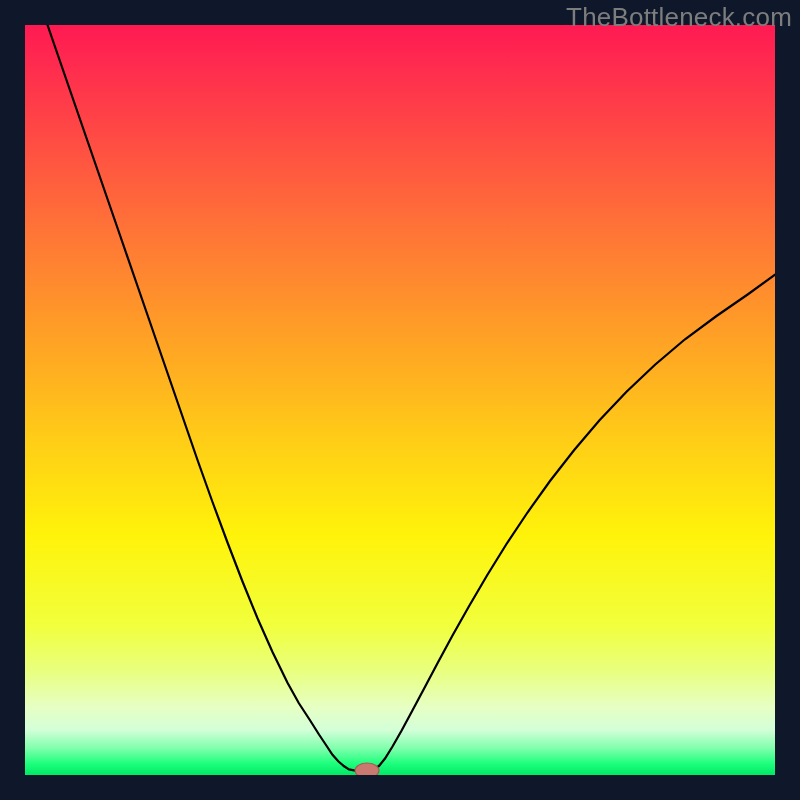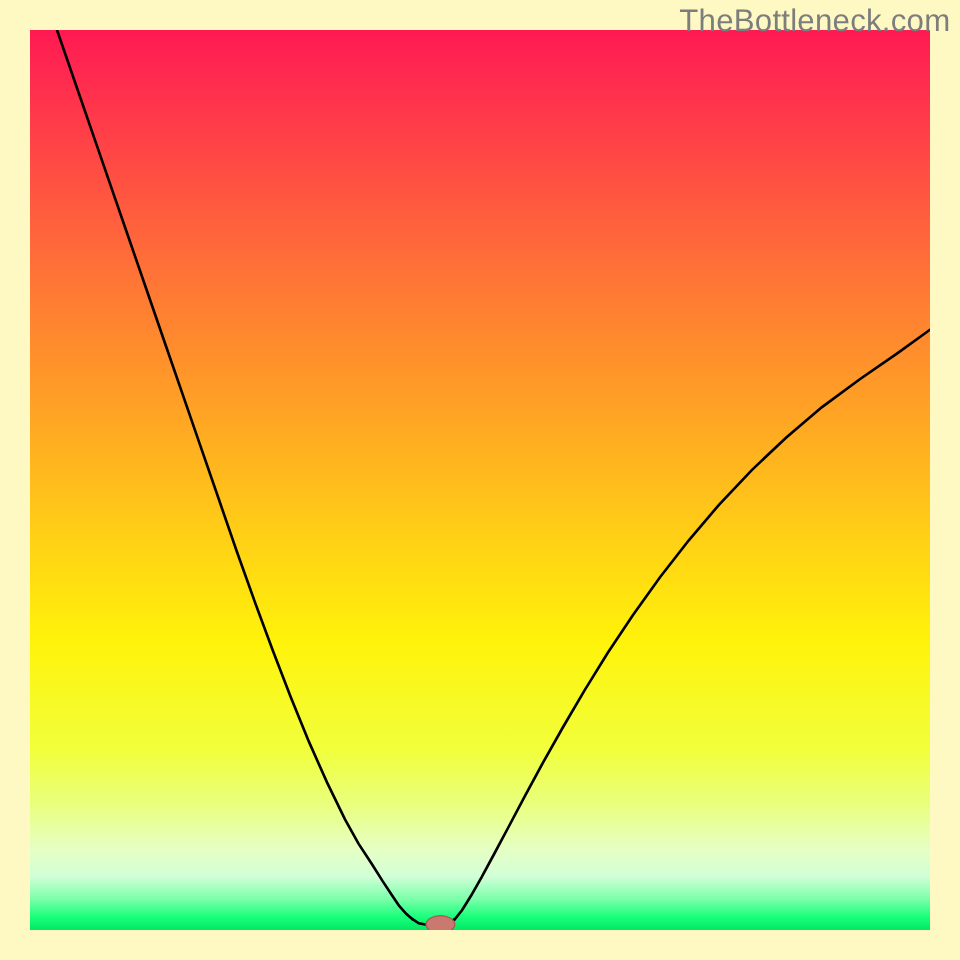--- a/index.html
+++ b/index.html
@@ -9,21 +9,21 @@
     height: 800px;
     overflow: hidden;
     background: #000;
     font-family: Arial, Helvetica, sans-serif;
   }
   .frame {
     position: absolute;
     top: 0; left: 0;
     width: 800px;
     height: 800px;
-    background: #fef9c3;
+    background: #0f172a;
   }
   .plot {
     position: absolute;
     top: 25px;
     left: 25px;
     width: 750px;
     height: 750px;
   }
   .watermark {
     position: absolute;

